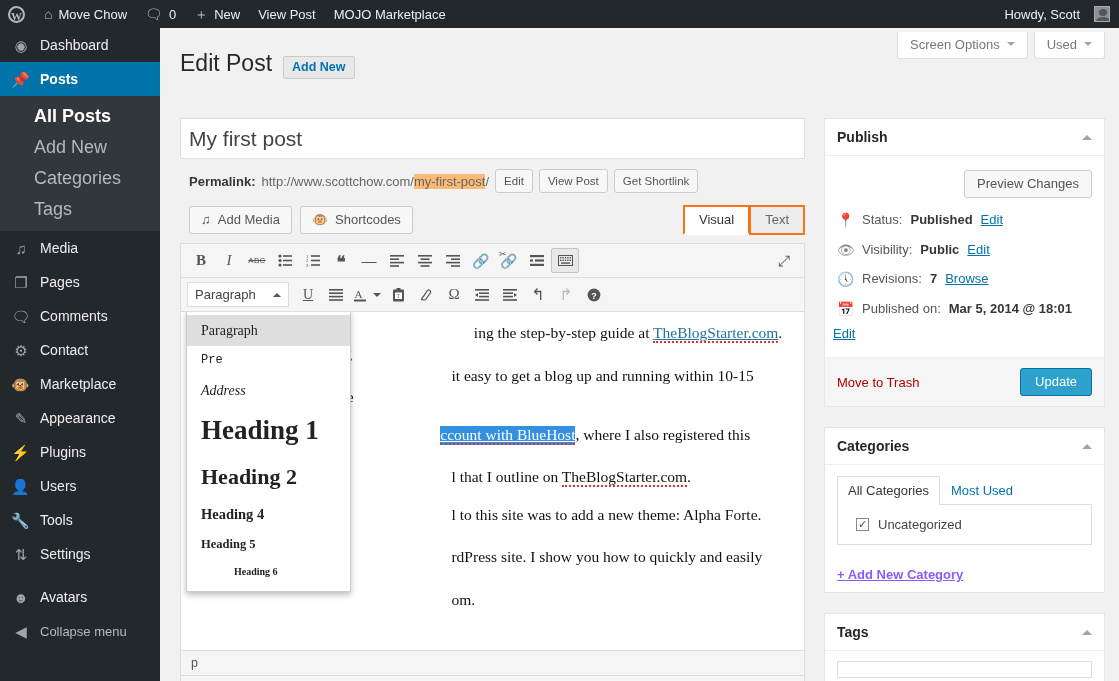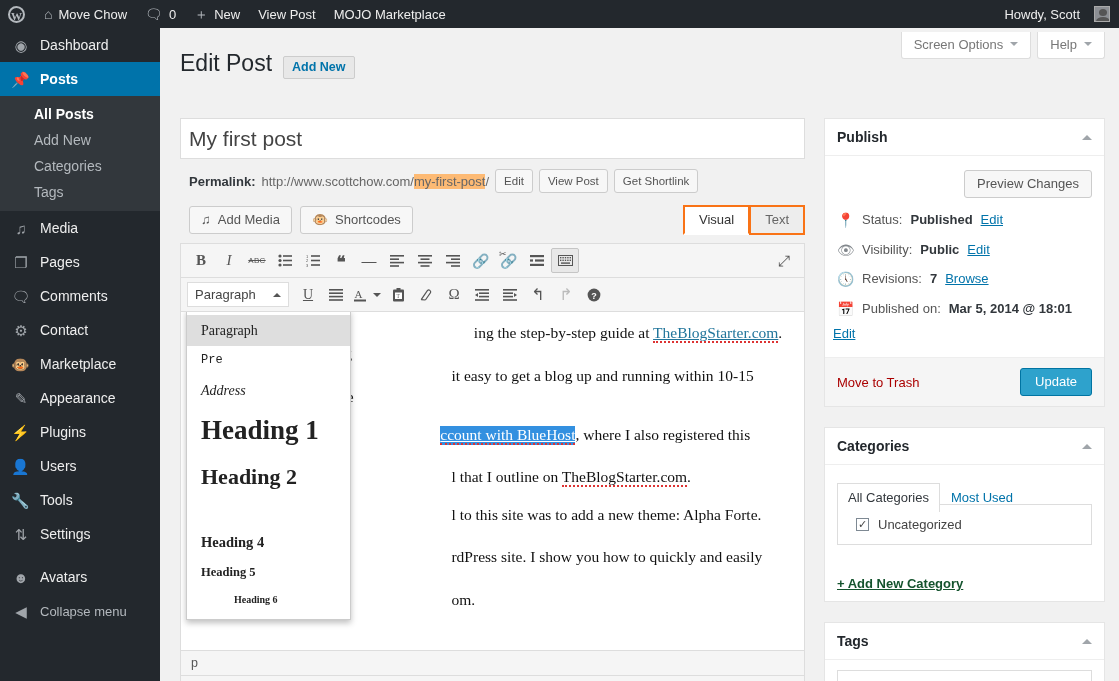--- a/index.html
+++ b/index.html
@@ -57,21 +57,21 @@
   }
   .menu-top .mi { width:20px; text-align:center; color:#a0a5aa; font-size:15px; line-height:1; }
   .menu-top.current { background:#0073aa; color:#fff; font-weight:600; }
   .menu-top.current .mi { color:#fff; }
   .menu-top.current:after{
     content:""; position:absolute; right:-8px; top:50%; margin-top:-8px;
     border:8px solid transparent; border-left-color:#0073aa;
   }
   .submenu { background:#32373c; padding:5px 0 6px; }
   .submenu a {
-    display:block; padding:5px 0 5px 34px; font-size:14px; color:#b4b9be; text-decoration:none;
+    display:block; padding:5px 0 5px 34px; font-size:18px; color:#b4b9be; text-decoration:none;
   }
   .submenu a.cur { color:#fff; font-weight:700; }
   .menu-sep { height:9px; }
 
   
   #main { position:absolute; top:28px; left:160px; width:959px; height:653px; }
 
   .screen-meta {
     position:absolute; right:14px; top:4px; display:flex; gap:6px;
   }
@@ -170,21 +170,21 @@
   }
   .dd-item { padding:6px 14px; color:#222; white-space:nowrap; }
   .dd-item.hl-light { background:#dedede; }
   .dd-item.hl-dark { background:#aaa; }
   .dd-para { font-size:14px; }
   .dd-addr { font-style:italic; font-size:14px; }
   .dd-pre { font-family:"Liberation Mono", monospace; font-size:12px; }
   .dd-h1 { font-size:27px; font-weight:bold; }
   .dd-h2 { font-size:22px; font-weight:bold; }
   .dd-h3 { font-size:17px; font-weight:bold; }
-  .dd-h4 { font-size:14.5px; font-weight:bold;margin-top:28px; }
+  .dd-h4 { font-size:14.5px; font-weight:bold; }
   .dd-h5 { font-size:12.5px; font-weight:bold; }
   .dd-h6 { font-size:10px; font-weight:bold;margin-left:33px; }
 
   .path-bar {
     border-top:1px solid #ddd; background:#f5f5f5; padding:5px 10px;
     font-size:12.5px; color:#555;
   }
   .status-bar {
     display:flex; align-items:center; border-top:1px solid #ddd;
     background:#f5f5f5; padding:6px 10px; font-size:12.5px; color:#555;
@@ -220,33 +220,33 @@
   }
   .trash-link { color:#a00; font-size:13px; text-decoration:none; }
   .btn-primary {
     background:#2ea2cc; border:1px solid #0074a2; border-radius:3px;
     color:#fff; font-size:13px; font-weight:400; padding:5px 14px 6px;
   }
 
   .cat-tabs { display:flex; border-bottom:1px solid #ddd; margin-bottom:0; }
   .cat-tab {
     font-size:13px; padding:6px 10px 7px; color:#0073aa; border:1px solid transparent;
-    border-bottom:none; position:relative; top:8px;
+    border-bottom:none; position:relative; top:1px;
   }
   .cat-tab.active { background:#fff; border-color:#ddd; color:#32373c; }
   .cat-list {
     border:1px solid #ddd; border-top:none; padding:12px 10px; background:#fff;
   }
   .cat-item { display:flex; align-items:center; gap:9px; font-size:13px; color:#444; padding-left:8px; }
   .cbx {
     width:13px;height:13px;border:1px solid #7e8993; background:#fff;
     display:inline-flex; align-items:center; justify-content:center;
     font-size:11px; color:#444; line-height:1;
   }
-  .add-cat { display:block; margin-top:31px; font-size:13px; font-weight:600; color:#14532d; text-decoration:underline; }
+  .add-cat { display:block; margin-top:22px; font-size:13px; font-weight:600; color:#8b5cf6; text-decoration:underline; }
 
   .tag-row { display:flex; gap:15px;flex-direction:column; }
   .tag-input { flex:1; height:28px; border:1px solid #ddd; background:#fff; padding:0 7px; font-size:13px; }
 </style>
 </head>
 <body>
 
 <div id="adminbar">
   <div class="ab-item logo">
     <span class="wp-logo"></span>
@@ -349,21 +349,21 @@
 </div>
 
 <div id="main">
 
   <div class="screen-meta">
     <div class="meta-btn">
       <span>Screen Options</span>
       <span class="caret-dn"></span>
     </div>
     <div class="meta-btn">
-      <span>Help</span>
+      <span>Used</span>
       <span class="caret-dn"></span>
     </div>
   </div>
 
   <h1 id="page-title">
     <span>Edit Post</span>
     <a class="add-new-btn">Add New</a>
   </h1>
 
   <div id="editor-col">

